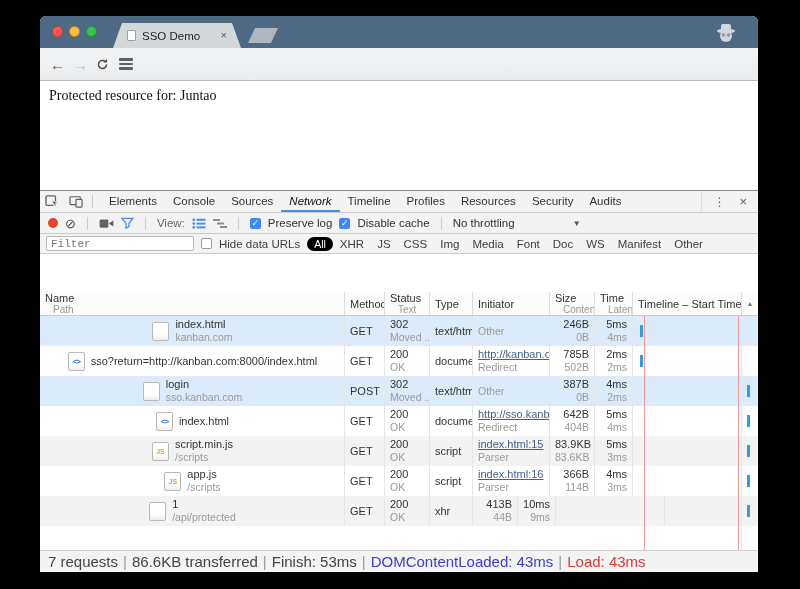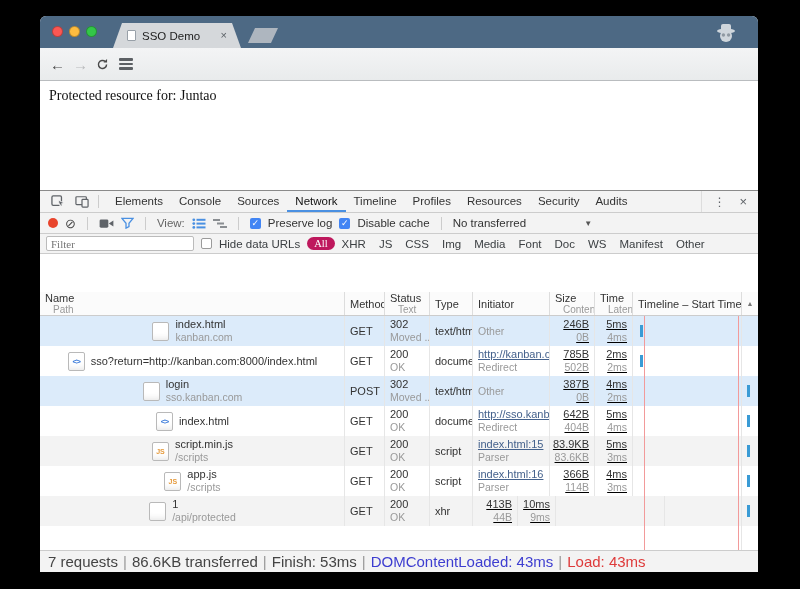--- a/index.html
+++ b/index.html
@@ -33,66 +33,66 @@
   .url-host{color:#141414;} .url-rest{color:#7a7e82;}
   .star{margin-left:auto;color:#9aa0a6;font-size:13px;}
   .menu{display:flex;flex-direction:column;gap:2px;padding:2px;}
   .menu i{display:block;width:14px;height:2.5px;background:#5c6064;border-radius:1px;}
   .page{height:109px;background:#fff;padding:7px 9px;
         font-family:"Liberation Serif",serif;font-size:14px;color:#111;}
 
   
   .devtools{border-top:1px solid #8a8a8a;}
   .dt-tabbar{height:22px;background:#f3f3f3;border-bottom:1px solid #ccc;display:flex;
-             align-items:stretch;padding-left:6px;font-size:11.5px;color:#333;}
+             align-items:stretch;padding-left:0;font-size:11.5px;color:#333;}
   .dt-icnbtn{display:flex;align-items:center;padding:0 5px;}
   .vsep{width:1px;height:13px;background:#ccc;align-self:center;margin:0 4px;}
   .dt-tabs{display:flex;align-items:stretch;margin-left:4px;}
   .dt-tab{display:flex;align-items:center;padding:0 8px;border-bottom:2px solid transparent;}
-  .dt-tab.active{border-bottom-color:var(--accent);color:#111;}
+  .dt-tab.active{border-bottom-color:var(--accent);color:#111;font-style:italic;}
   .dt-right{margin-left:auto;display:flex;align-items:center;border-left:1px solid #ddd;padding:0 4px;}
   .dt-dots{padding:0 7px;color:#5f6368;font-size:12px;}
   .dt-close{padding:0 7px;color:#5f6368;font-size:13px;}
 
   .dt-toolbar{height:21px;background:#f3f3f3;border-bottom:1px solid #ccc;display:flex;
               align-items:center;padding:0 8px;gap:7px;font-size:11.5px;color:#333;}
   .rec{width:10px;height:10px;border-radius:50%;background:var(--record-red);}
   .clear{font-size:13px;color:#444;line-height:1;}
   .cb{width:11px;height:11px;border-radius:2px;background:var(--checkbox-blue);color:#fff;
       font-size:9px;line-height:11px;text-align:center;flex:none;}
   .cb.un{background:#fff;border:1px solid #9b9b9b;}
   .lbl{white-space:nowrap;}
   .throttle{display:flex;align-items:center;gap:58px;}
   .ddarrow{font-size:8px;color:#555;}
   .muted{color:#666;}
 
   .dt-filter{height:20px;background:#f3f3f3;border-bottom:1px solid #ccc;display:flex;
              align-items:center;padding:0 6px;gap:7px;font-size:11.5px;color:#3c4043;}
   .filter-input{width:148px;height:15px;border:1px solid #bbb;border-radius:2px;font-size:11px;
-                padding:4px 4px;font-family:Liberation Serif, serif;color:#333;background:#fff;}
-  .allpill{background:#be185d;color:#fff;border-radius:8px;padding:1px 7px;font-size:10.5px;font-family:Liberation Serif, serif;}
+                padding:4px 4px;font-family:Liberation Mono, monospace;color:#333;background:#fff;}
+  .allpill{background:#000000;color:#fff;border-radius:8px;padding:1px 7px;font-size:10.5px;}
   .ftypes{display:flex;gap:13px;}
   .ft{white-space:nowrap;}
 
   
   .grid-header{height:24px;background:#fbfbfb;border-bottom:1px solid #ccc;display:flex;font-size:11px;margin-top:38px;}
   .hcell{display:flex;flex-direction:column;justify-content:center;padding:0 5px;
          border-right:1px solid #ddd;overflow:hidden;white-space:nowrap;}
   .hmain{color:#333;} .hsub{color:#999;font-size:10px;padding-left:8px;}
   .c0{width:305px;} .c1{width:40px;} .c2{width:45px;} .c3{width:43px;} .c4{width:77px;}
   .c5{width:45px;} .c6{width:38px;} .c7{width:109px;} .c8{width:16px;border-right:none;
       align-items:center;color:#777;font-size:7px;}
   .grid-body{position:relative;height:234px;background:#fff;overflow:hidden;}
   .row{height:30px;display:flex;position:relative;font-size:11px;}
   .row.bg-blue{background:var(--row-blue);} .row.bg-gray{background:var(--row-gray);}
   .cell{border-right:1px solid #e6e6e6;padding:0 5px;display:flex;flex-direction:column;
         justify-content:center;overflow:hidden;white-space:nowrap;}
   .cell.c0{flex-direction:row;align-items:center;padding-left:6px;}
   .cell.c8{border-right:none;}
-  .rt{align-items:flex-end;text-align:right;text-decoration:underline;}
+  .rt{text-align:right;}
   .nm{color:#333;line-height:13px;} .sub{color:#999;font-size:10.5px;line-height:13px;}
   .stack{display:flex;flex-direction:column;justify-content:center;overflow:hidden;}
   .link{color:var(--link);text-decoration:underline;}
   .ficon{width:17px;height:19px;background:#fff;border:1px solid #b9b9b9;border-radius:2px;
          margin-right:6px;flex:none;display:flex;align-items:center;justify-content:center;
          box-shadow:inset 0 -7px 7px -6px #e3e3e3;font-weight:bold;}
   .ficon.code{color:#3879d9;font-size:8px;letter-spacing:-1px;}
   .ficon.js{color:#e59a3c;font-size:7px;}
   .marker{position:absolute;top:0;bottom:0;width:1px;background:var(--marker-red);z-index:3;pointer-events:none;}
   .colln{position:absolute;top:0;bottom:0;width:1px;background:#e6e6e6;z-index:0;pointer-events:none;}
@@ -220,21 +220,21 @@
             <rect x="7" y="8" width="7" height="2" fill="#8a8e92"></rect>
           </svg>
         </span>
         <span class="vsep"></span>
         <span class="cb">✓</span>
         <span class="lbl">Preserve log</span>
         <span class="cb">✓</span>
         <span class="lbl">Disable cache</span>
         <span class="vsep"></span>
         <span class="throttle">
-          <span>No transferred</span>
+          <span>No throttling</span>
           <span class="ddarrow">▼</span>
         </span>
       </div>
 
       <div class="dt-filter">
         <input class="filter-input" placeholder="Filter" style="">
         <span class="cb un"></span>
         <span>Hide data URLs</span>
         <span class="allpill">All</span>
         <div class="ftypes">

